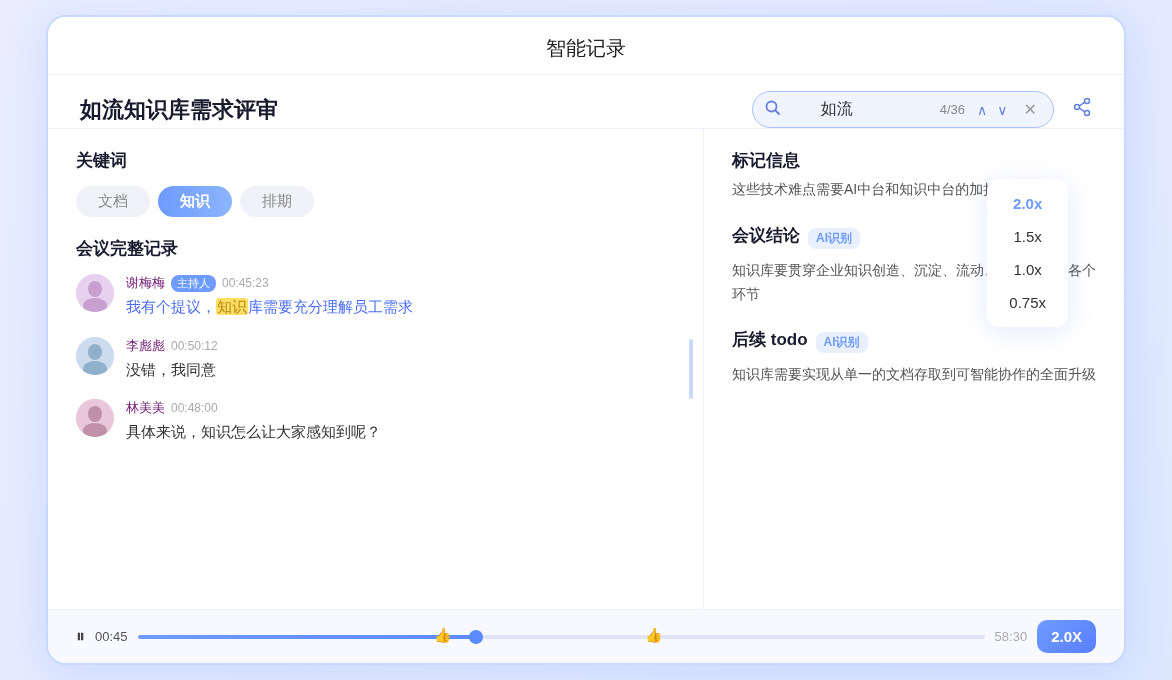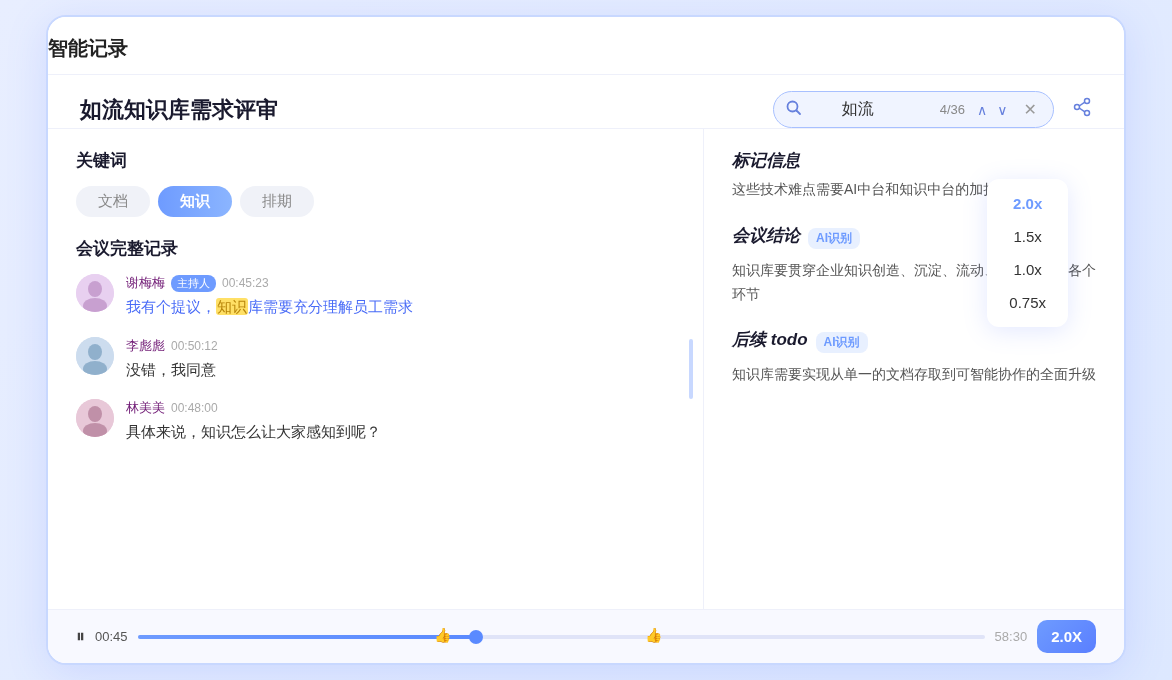--- a/index.html
+++ b/index.html
@@ -14,23 +14,24 @@
     .window {
       width: 1080px;
       background: #fff;
       border-radius: 20px;
       box-shadow: 0 8px 40px rgba(100,130,255,0.18);
       overflow: hidden;
       border: 2px solid #c8d8ff;
     }
     .title-bar {
       background: #fff;
+      text-align: center;
       padding: 18px 0 12px;
       font-size: 20px;
-      font-weight: 700;
+      font-weight: 400;
       color: #222;
       border-bottom: 1px solid #eef0fa;
     }
     .toolbar {
       display: flex;
       align-items: center;
       justify-content: space-between;
       padding: 16px 32px 0;
       border-bottom: 1px solid #eef0fa;
     }
@@ -58,21 +59,21 @@
       background: transparent;
       font-size: 16px;
       color: #333;
       outline: none;
       width: 90px;
       margin-left: 32px;
     }
     .search-count {
       font-size: 13px;
       color: #888;
-      margin-left: 0;
+      margin-left: 21px;
     }
     .search-nav {
       display: flex;
       gap: 2px;
       align-items: center;
     }
     .search-nav-btn {
       background: none;
       border: none;
       cursor: pointer;
@@ -203,21 +204,20 @@
       font-size: 15px;
       color: #333;
       line-height: 1.5;
     }
     .right-section { margin-bottom: 22px; }
     .right-section-title {
       font-size: 17px;
       font-weight: 700;
       color: #1a1a2e;
       margin-bottom: 6px;
-      font-style: italic;
     }
     .right-section-text {
       font-size: 14px;
       color: #555;
       line-height: 1.7;
     }
     .badge-row {
       display: flex;
       align-items: center;
       gap: 8px;

